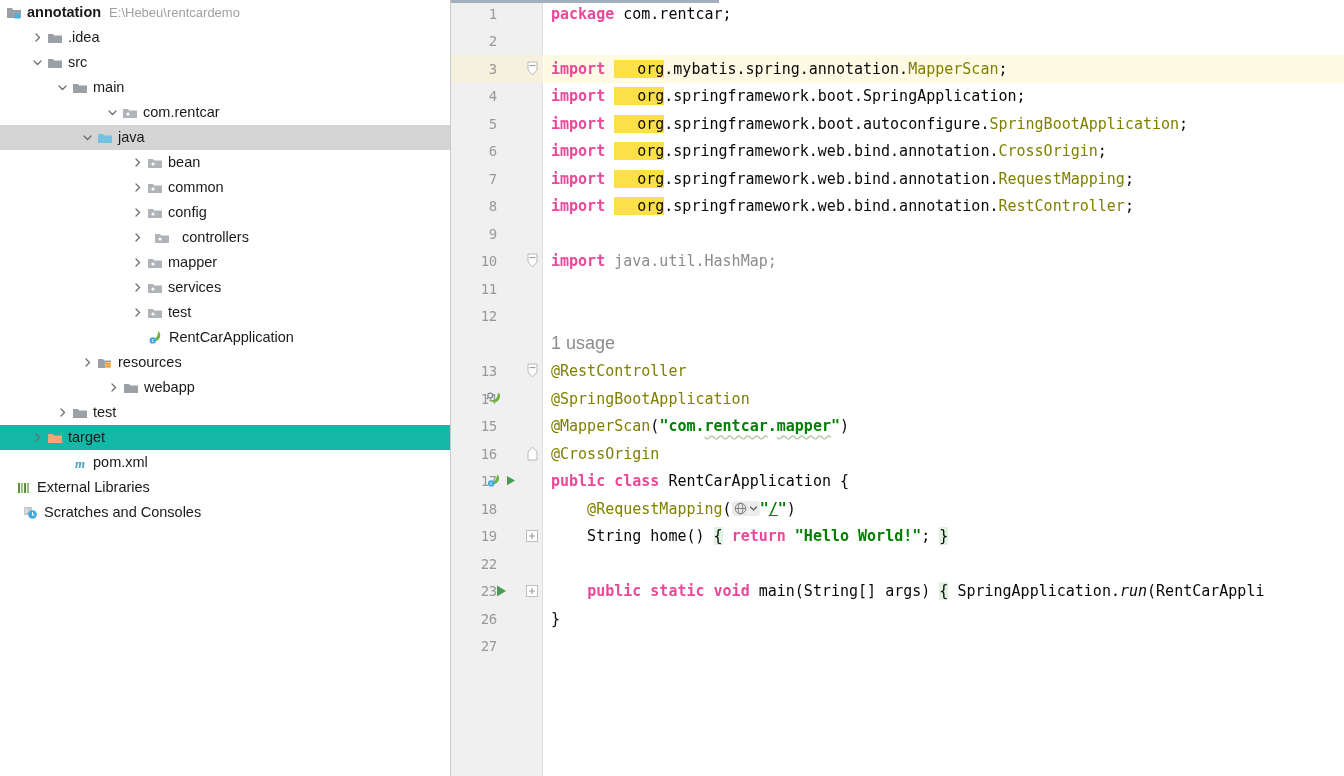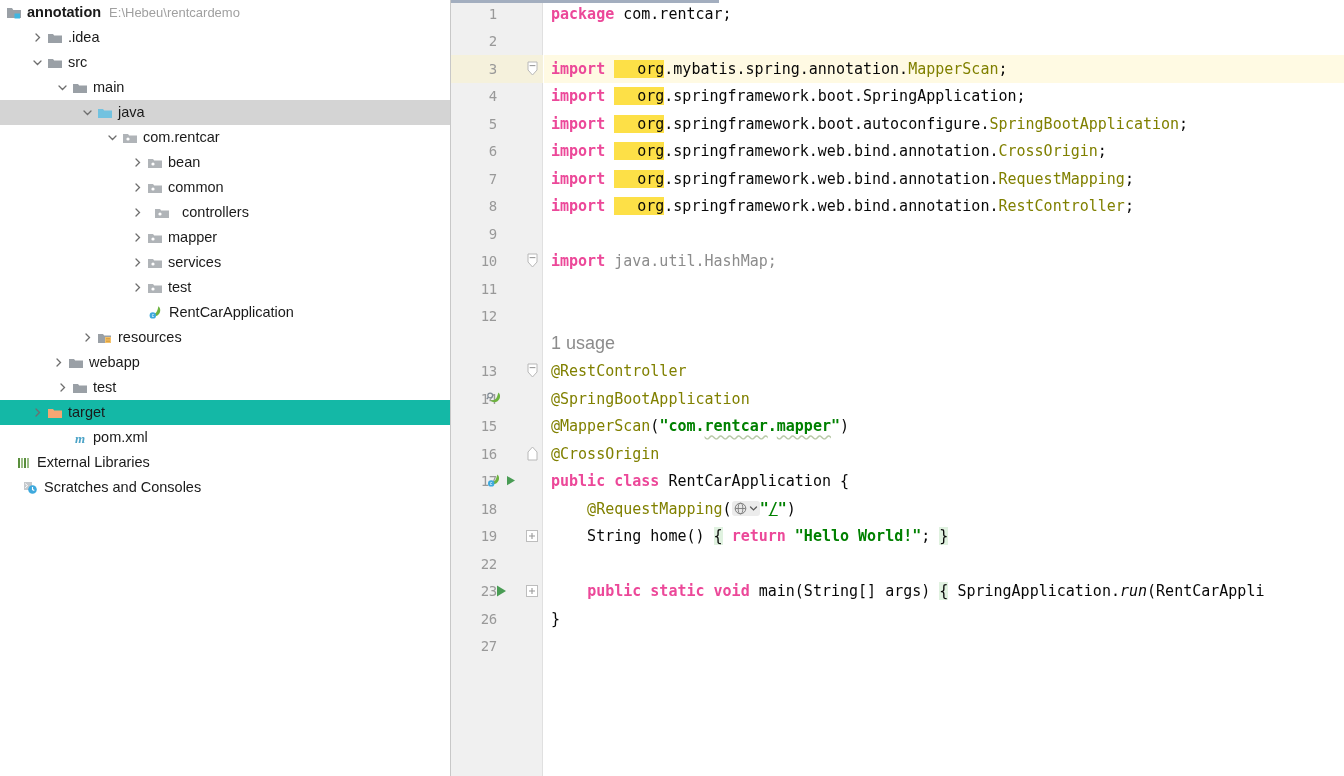--- a/index.html
+++ b/index.html
@@ -194,47 +194,47 @@
               <path d="M3 5l3.5 3.5L10 5" stroke="#6e6e6e" stroke-width="1.3" fill="none" stroke-linecap="round"></path>
             </svg>
           </span>
           <span class="tficon">
             <svg width="16" height="16" viewBox="0 0 16 16">
               <path d="M1 4h5l1.2 1.6H15V13H1z" fill="#9aa0a6"></path>
             </svg>
           </span>
           <span class="tlabel">main</span>
         </div>
+        <div class="tree-row" style="padding-left: 106px;">
+          <span class="twisty">
+            <svg width="13" height="13" viewBox="0 0 13 13">
+              <path d="M3 5l3.5 3.5L10 5" stroke="#6e6e6e" stroke-width="1.3" fill="none" stroke-linecap="round"></path>
+            </svg>
+          </span>
+          <span class="tficon">
+            <svg width="16" height="16" viewBox="0 0 16 16">
+              <path d="M1 4h5l1.2 1.6H15V13H1z" fill="#b0b4b8"></path>
+              <circle cx="6" cy="9" r="1.6" fill="#fff"></circle>
+            </svg>
+          </span>
+          <span class="tlabel">com.rentcar</span>
+        </div>
         <div class="tree-row sel" style="padding-left: 81px;">
           <span class="twisty">
             <svg width="13" height="13" viewBox="0 0 13 13">
               <path d="M3 5l3.5 3.5L10 5" stroke="#6e6e6e" stroke-width="1.3" fill="none" stroke-linecap="round"></path>
             </svg>
           </span>
           <span class="tficon">
             <svg width="16" height="16" viewBox="0 0 16 16">
               <path d="M1 4h5l1.2 1.6H15V13H1z" fill="#72c2e0"></path>
             </svg>
           </span>
           <span class="tlabel">java</span>
         </div>
-        <div class="tree-row" style="padding-left: 106px;">
-          <span class="twisty">
-            <svg width="13" height="13" viewBox="0 0 13 13">
-              <path d="M3 5l3.5 3.5L10 5" stroke="#6e6e6e" stroke-width="1.3" fill="none" stroke-linecap="round"></path>
-            </svg>
-          </span>
-          <span class="tficon">
-            <svg width="16" height="16" viewBox="0 0 16 16">
-              <path d="M1 4h5l1.2 1.6H15V13H1z" fill="#b0b4b8"></path>
-              <circle cx="6" cy="9" r="1.6" fill="#fff"></circle>
-            </svg>
-          </span>
-          <span class="tlabel">com.rentcar</span>
-        </div>
         <div class="tree-row" style="padding-left: 131px;">
           <span class="twisty">
             <svg width="13" height="13" viewBox="0 0 13 13">
               <path d="M5 3l3.5 3.5L5 10" stroke="#6e6e6e" stroke-width="1.3" fill="none" stroke-linecap="round"></path>
             </svg>
           </span>
           <span class="tficon">
             <svg width="16" height="16" viewBox="0 0 16 16">
               <path d="M1 4h5l1.2 1.6H15V13H1z" fill="#b0b4b8"></path>
               <circle cx="6" cy="9" r="1.6" fill="#fff"></circle>
@@ -248,20 +248,34 @@
               <path d="M5 3l3.5 3.5L5 10" stroke="#6e6e6e" stroke-width="1.3" fill="none" stroke-linecap="round"></path>
             </svg>
           </span>
           <span class="tficon">
             <svg width="16" height="16" viewBox="0 0 16 16">
               <path d="M1 4h5l1.2 1.6H15V13H1z" fill="#b0b4b8"></path>
               <circle cx="6" cy="9" r="1.6" fill="#fff"></circle>
             </svg>
           </span>
           <span class="tlabel">common</span>
+        </div>
+        <div class="tree-row" style="padding-left: 131px;">
+          <span class="twisty">
+            <svg width="13" height="13" viewBox="0 0 13 13">
+              <path d="M5 3l3.5 3.5L5 10" stroke="#6e6e6e" stroke-width="1.3" fill="none" stroke-linecap="round"></path>
+            </svg>
+          </span>
+          <span class="tficon">
+            <svg width="16" height="16" viewBox="0 0 16 16">
+              <path d="M1 4h5l1.2 1.6H15V13H1z" fill="#b0b4b8"></path>
+              <circle cx="6" cy="9" r="1.6" fill="#fff"></circle>
+            </svg>
+          </span>
+          <span class="tlabel">config</span>
         </div>
         <div class="tree-row" style="padding-left: 131px; gap: 7px;">
           <span class="twisty">
             <svg width="13" height="13" viewBox="0 0 13 13">
               <path d="M5 3l3.5 3.5L5 10" stroke="#6e6e6e" stroke-width="1.3" fill="none" stroke-linecap="round"></path>
             </svg>
           </span>
           <span class="tficon">
             <svg width="16" height="16" viewBox="0 0 16 16">
               <path d="M1 4h5l1.2 1.6H15V13H1z" fill="#b0b4b8"></path>
@@ -331,21 +345,21 @@
           </span>
           <span class="tficon">
             <svg width="16" height="16" viewBox="0 0 16 16">
               <path d="M1 4h5l1.2 1.6H14V13H1z" fill="#9aa0a6"></path>
               <rect x="8" y="7" width="6" height="6" fill="#f5c26b"></rect>
               <path d="M9 8.5h4M9 10h4M9 11.5h4" stroke="#d89a35" stroke-width="0.8"></path>
             </svg>
           </span>
           <span class="tlabel">resources</span>
         </div>
-        <div class="tree-row" style="padding-left: 52px;">
+        <div class="tree-row" style="padding-left: 107px;">
           <span class="twisty">
             <svg width="13" height="13" viewBox="0 0 13 13">
               <path d="M5 3l3.5 3.5L5 10" stroke="#6e6e6e" stroke-width="1.3" fill="none" stroke-linecap="round"></path>
             </svg>
           </span>
           <span class="tficon">
             <svg width="16" height="16" viewBox="0 0 16 16">
               <path d="M1 4h5l1.2 1.6H15V13H1z" fill="#9aa0a6"></path>
             </svg>
           </span>

